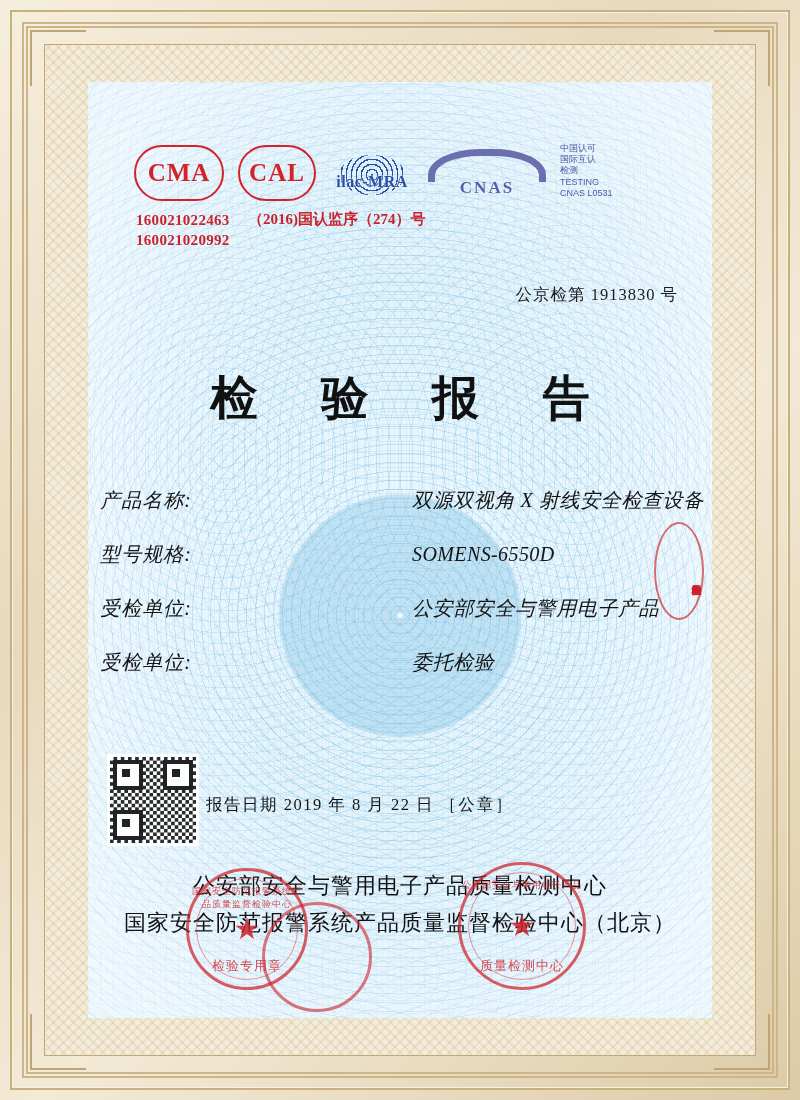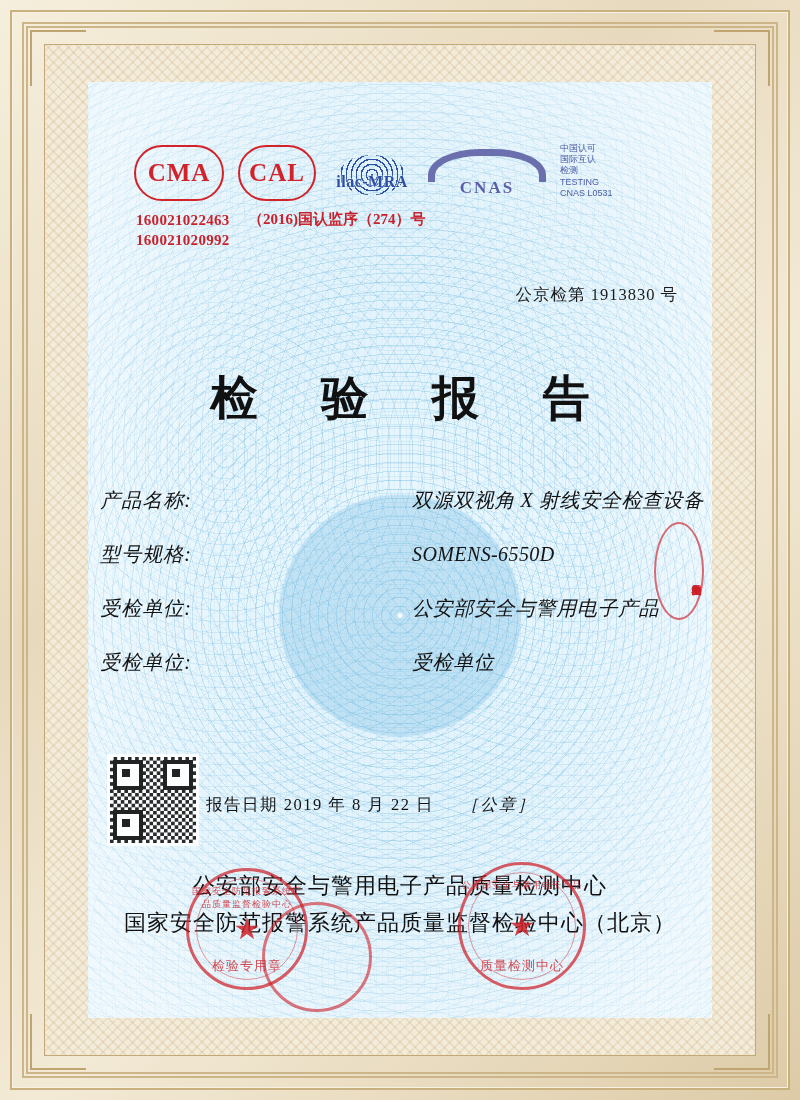--- a/index.html
+++ b/index.html
@@ -244,21 +244,21 @@
   .qr .eye.bl { left: 3px;  bottom: 3px; }
 
   
   .date-row {
     position: absolute;
     left: 118px; top: 712px;
     font-size: 16.5px;
     color: #141414;
     letter-spacing: 1.5px;
   }
-  .date-row .seal-note { margin-left: 22px; letter-spacing: 2px; font-style: italic; }
+  .date-row .seal-note { letter-spacing: 2px; }
 
   
   .footer {
     position: absolute;
     left: 0; right: 0; top: 785px;
     text-align: center;
     color: #111;
     font-size: 22px;
     line-height: 1.7;
     letter-spacing: 1px;
@@ -376,21 +376,21 @@
         <div class="field">
           <div class="lbl">型号规格:</div>
           <div class="val mono">SOMENS-6550D</div>
         </div>
         <div class="field">
           <div class="lbl">受检单位:</div>
           <div class="val">公安部安全与警用电子产品</div>
         </div>
         <div class="field">
           <div class="lbl">受检单位:</div>
-          <div class="val">受检单位</div>
+          <div class="val">委托检验</div>
         </div>
       </div>
 
       <div class="qr">
         <div class="eye tl"></div>
         <div class="eye tr"></div>
         <div class="eye bl"></div>
       </div>
 
       <div class="date-row">

